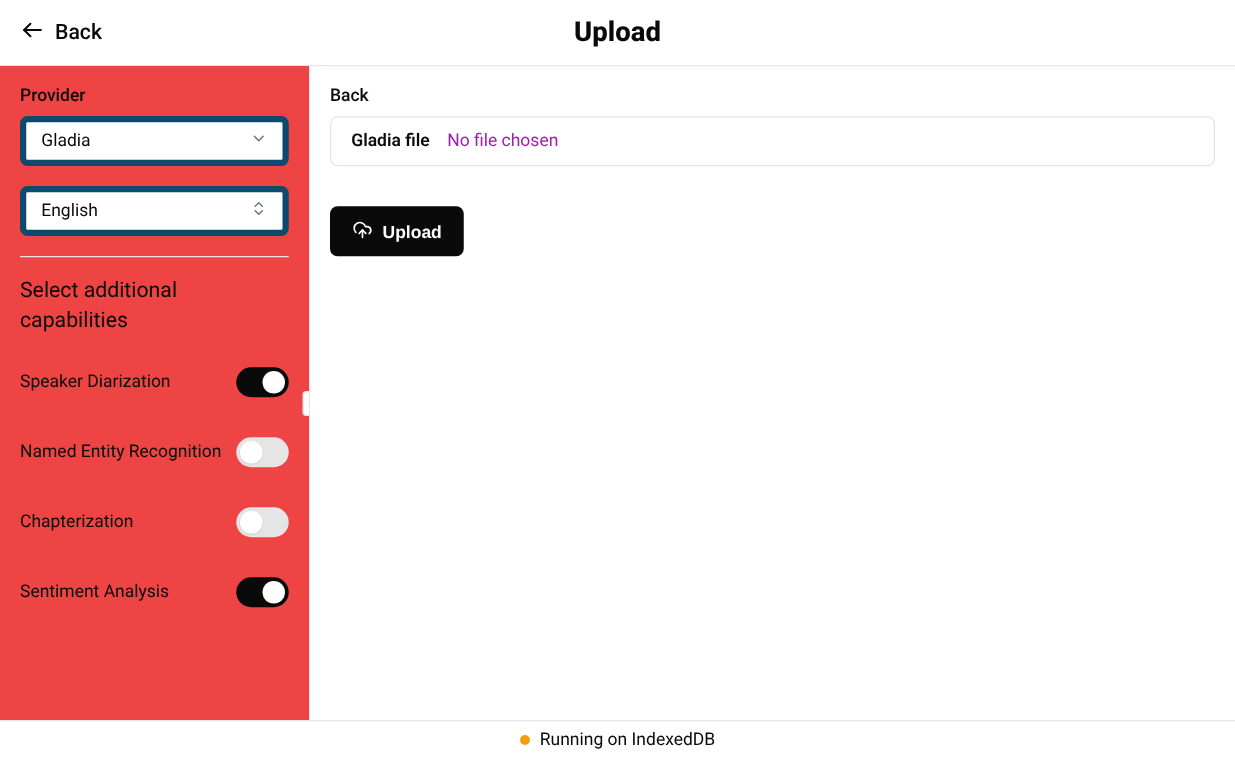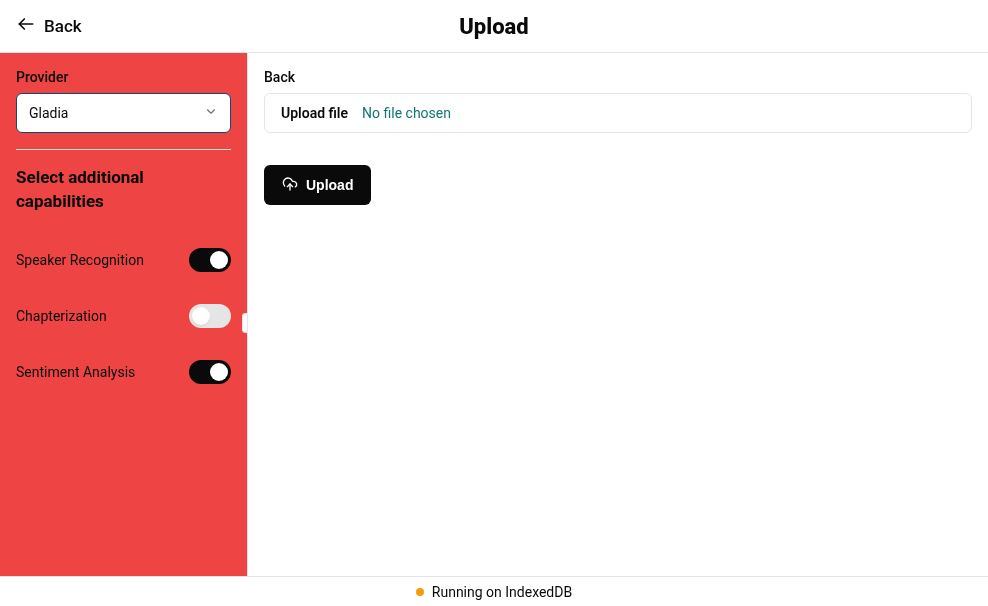--- a/index.html
+++ b/index.html
@@ -65,21 +65,21 @@
       margin-bottom: 8px;
       display: block;
     }
     .select-wrapper {
       position: relative;
       margin-bottom: 16px;
     }
     .select-box {
       width: 100%;
       height: 40px;
-      border: 1px solid #0c4a6e;
+      border: 5px solid #0c4a6e;
       border-radius: 6px;
       background: #fff;
       padding: 0 36px 0 12px;
       font-size: 14px;
       display: flex;
       align-items: center;
       cursor: pointer;
       position: relative;
     }
     .select-icon {
@@ -90,22 +90,22 @@
       color: #6b7280;
       pointer-events: none;
     }
     .divider {
       height: 1px;
       background: #e5e5e5;
       margin: 16px 0;
     }
     .section-heading {
       font-size: 17px;
-      font-weight: 700;
-      margin-bottom: 34px;
+      font-weight: 400;
+      margin-bottom: 24px;
       line-height: 1.4;
     }
     .toggle-row {
       display: flex;
       align-items: center;
       justify-content: space-between;
       margin-bottom: 32px;
     }
     .toggle-row:last-child {
       margin-bottom: 12px;
@@ -179,21 +179,21 @@
       gap: 14px;
       cursor: pointer;
       margin-bottom: 32px;
     }
     .choose-file {
       font-weight: 600;
       font-size: 14px;
     }
     .no-file {
       font-size: 14px;
-      color: #0f766e;
+      color: #a21caf;
     }
     .upload-btn {
       background: #0a0a0a;
       color: #fff;
       border: none;
       border-radius: 6px;
       height: 40px;
       padding: 0 18px;
       display: inline-flex;
       align-items: center;
@@ -252,33 +252,50 @@
       <div class="select-box">
         <span>Gladia</span>
         <span class="select-icon">
           <svg width="14" height="14" viewBox="0 0 24 24" fill="none" stroke="currentColor" stroke-width="2" stroke-linecap="round" stroke-linejoin="round">
               <polyline points="6 9 12 15 18 9"></polyline>
             </svg>
         </span>
       </div>
     </div>
 
+    <div class="select-wrapper" style="margin-bottom:0;">
+      <div class="select-box">
+        <span>English</span>
+        <span class="select-icon">
+          <svg width="14" height="14" viewBox="0 0 24 24" fill="none" stroke="currentColor" stroke-width="2" stroke-linecap="round" stroke-linejoin="round">
+              <polyline points="7 15 12 20 17 15"></polyline>
+              <polyline points="7 9 12 4 17 9"></polyline>
+            </svg>
+        </span>
+      </div>
+    </div>
 
     <div class="divider"></div>
 
     <div class="section-heading">Select additional capabilities</div>
 
     <div class="toggle-row">
-      <span class="toggle-label">Speaker Recognition</span>
+      <span class="toggle-label">Speaker Diarization</span>
       <div class="toggle on">
           <div class="toggle-knob"></div>
         </div>
     </div>
 
 
+    <div class="toggle-row">
+      <span class="toggle-label">Named Entity Recognition</span>
+      <div class="toggle off">
+          <div class="toggle-knob"></div>
+        </div>
+    </div>
 
     <div class="toggle-row">
       <span class="toggle-label">Chapterization</span>
       <div class="toggle off">
           <div class="toggle-knob"></div>
         </div>
     </div>
 
     <div class="toggle-row">
       <span class="toggle-label">Sentiment Analysis</span>
@@ -286,21 +303,21 @@
           <div class="toggle-knob"></div>
         </div>
     </div>
 
     <div class="drag-handle">⋮</div>
   </div>
 
   <div class="main">
     <label class="file-label">Back</label>
     <div class="file-input-box">
-      <span class="choose-file">Upload file</span>
+      <span class="choose-file">Gladia file</span>
       <span class="no-file">No file chosen</span>
     </div>
 
     <button class="upload-btn">
       <span>
         <svg viewBox="0 0 24 24" fill="none" stroke="currentColor" stroke-width="2" stroke-linecap="round" stroke-linejoin="round">
             <path d="M4 14.9A7 7 0 1 1 15.71 8h1.79a4.5 4.5 0 0 1 2.5 8.24"></path>
             <path d="M12 12v9"></path>
             <path d="m16 16-4-4-4 4"></path>
           </svg>

